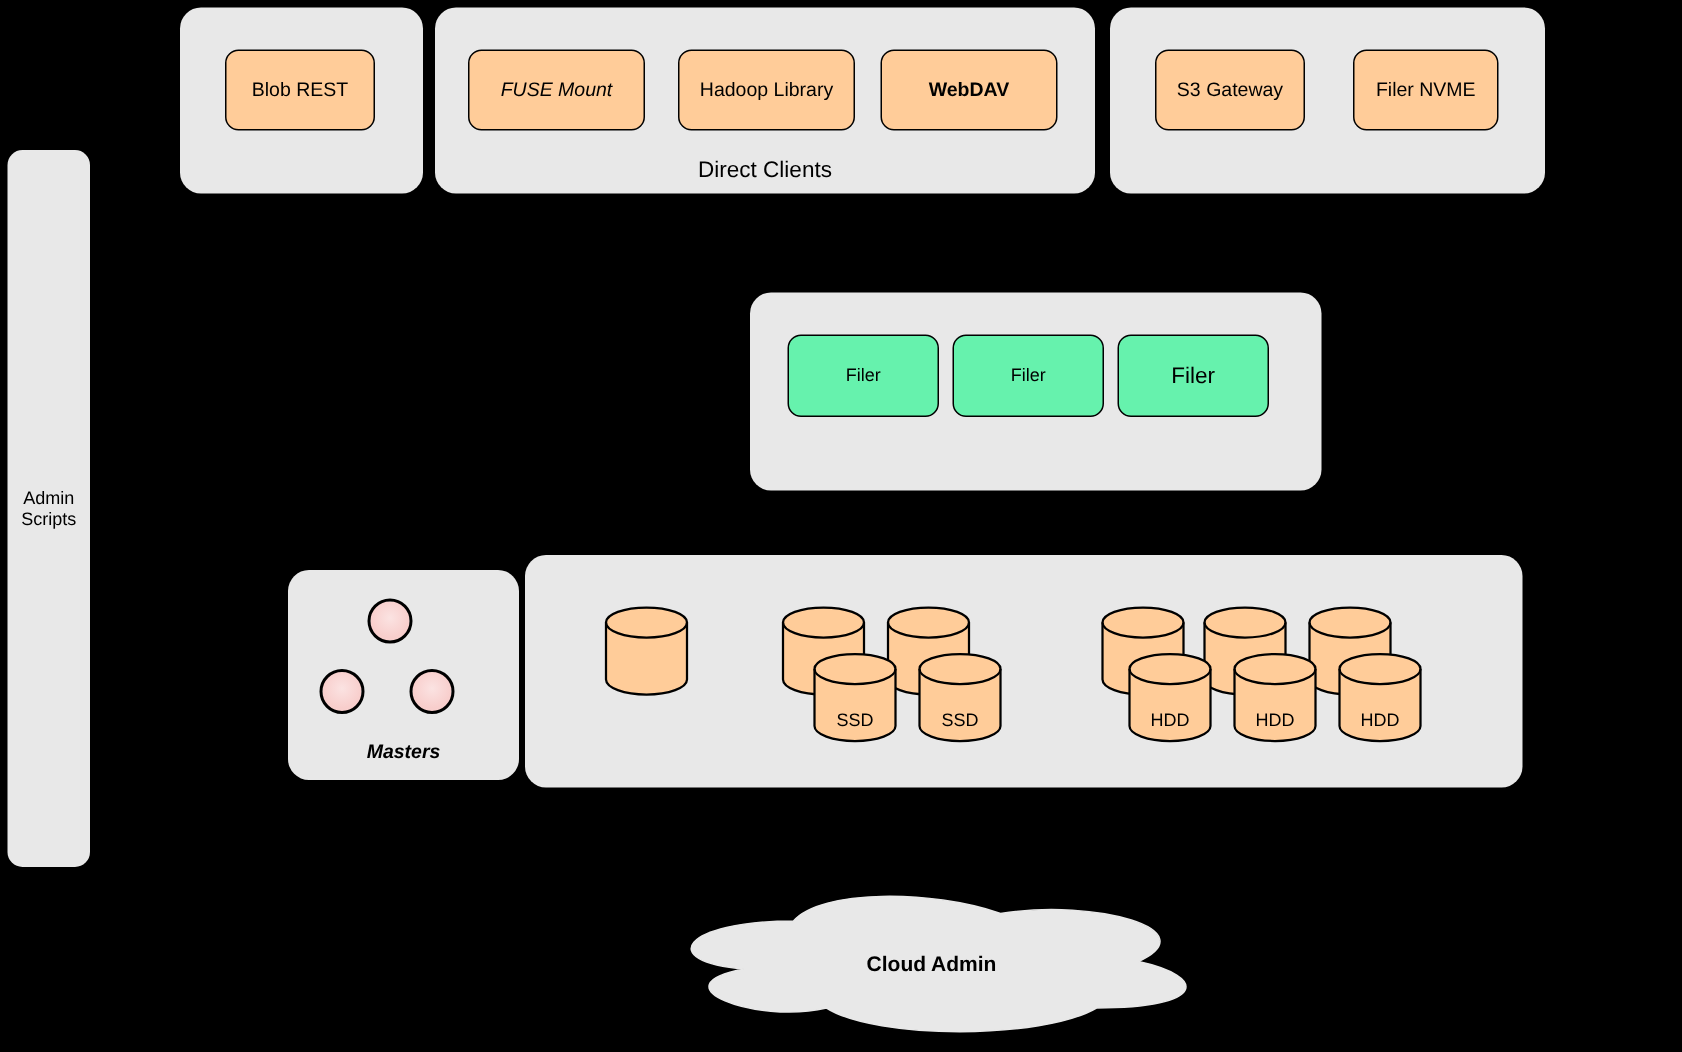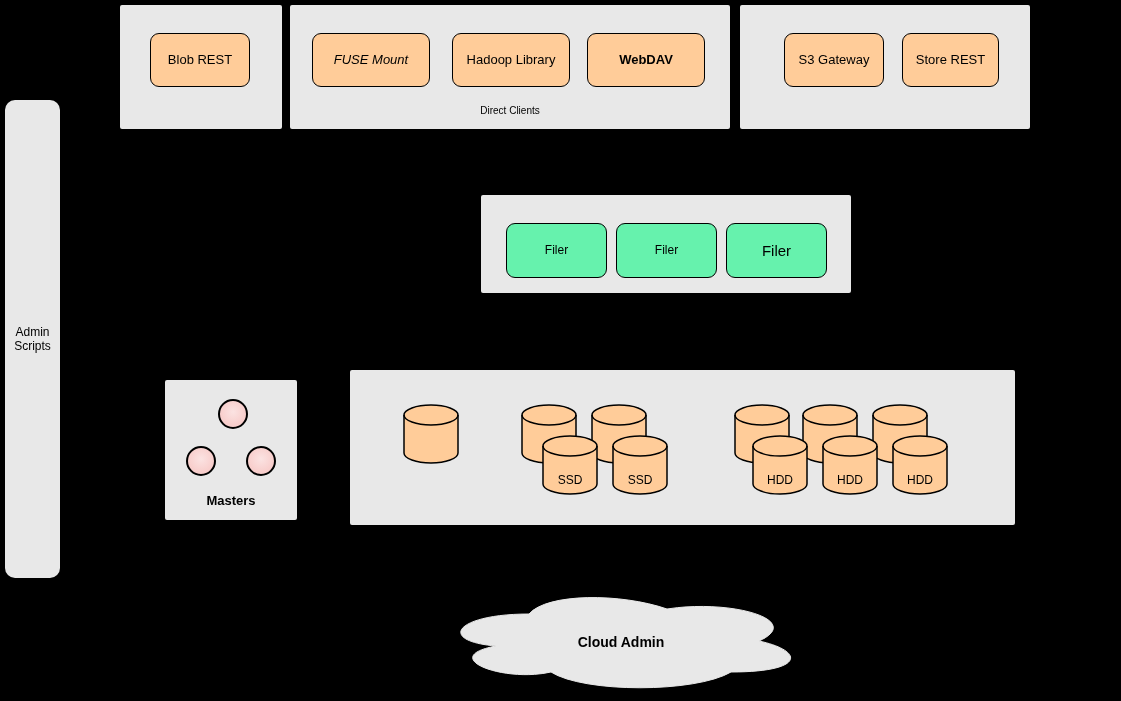--- a/index.html
+++ b/index.html
@@ -11,21 +11,21 @@
   .stage{
     position:relative;
     width:1121px;
     height:701px;
     background:#000;
     overflow:hidden;
   }
   .container{
     position:absolute;
     background:#e8e8e8;
-    border-radius:2px;
+    border-radius:14px;
   }
   .node{
     position:absolute;
     border:1.5px solid #000;
     border-radius:9px;
     display:flex;
     align-items:center;
     justify-content:center;
     text-align:center;
     font-size:13px;
@@ -33,21 +33,21 @@
     padding:2px;
     box-sizing:border-box;
   }
   .orange-node{ background:#ffcc99; }
   .green-node{ background:#66f2ad; }
   .bold{ font-weight:bold; }
   .container-caption{
     position:absolute;
     width:100%;
     text-align:center;
-    font-size:10px;
+    font-size:15px;
   }
   .admin-panel{
     position:absolute;
     left:5px; top:100px;
     width:55px; height:478px;
     background:#e8e8e8;
     border-radius:10px;
     display:flex;
     align-items:center;
     justify-content:center;
@@ -123,32 +123,32 @@
   </div>
 
   <div class="container" style="left:290px;top:5px;width:440px;height:124px;">
     <div class="node orange-node" style="left:22px;top:28px;width:118px;height:54px;font-style:italic;">FUSE Mount</div>
     <div class="node orange-node bold" style="left:297px;top:28px;width:118px;height:54px;">WebDAV</div>
     <div class="node orange-node" style="left:162px;top:28px;width:118px;height:54px;">Hadoop Library</div>
     <div class="container-caption" style="top:100px;">Direct Clients</div>
   </div>
 
   <div class="container" style="left:740px;top:5px;width:290px;height:124px;">
-    <div class="node orange-node" style="left:30px;top:28px;width:100px;height:54px;margin-left:14px;">S3 Gateway</div>
-    <div class="node orange-node" style="left:162px;top:28px;width:97px;height:54px;">Store REST</div>
-  </div>
-
-  <div class="container" style="left:481px;top:195px;width:370px;height:98px;">
+    <div class="node orange-node" style="left:30px;top:28px;width:100px;height:54px;">S3 Gateway</div>
+    <div class="node orange-node" style="left:162px;top:28px;width:97px;height:54px;">Filer NVME</div>
+  </div>
+
+  <div class="container" style="left:500px;top:195px;width:370px;height:132px;padding-left:11px;">
     <div class="node green-node filer-node" style="left:25px;top:28px;width:101px;height:55px;">Filer</div>
     <div class="node green-node filer-node" style="left:135px;top:28px;width:101px;height:55px;">Filer</div>
     <div class="node green-node filer-node large" style="left:245px;top:28px;width:101px;height:55px;">Filer</div>
   </div>
 
 
-  <div class="container" style="left:165px;top:380px;width:132px;height:140px;">
+  <div class="container" style="left:192px;top:380px;width:154px;height:140px;font-style:italic;">
     <div class="circle" style="left:53px;top:19px;"></div>
     <div class="circle" style="left:21px;top:66px;"></div>
     <div class="circle" style="left:81px;top:66px;"></div>
     <div class="masters-caption" style="top:113px;">Masters</div>
   </div>
 
   <div class="container" style="left:350px;top:370px;width:665px;height:155px;">
 
     <div class="cyl" style="left:52px;top:33px;width:58px;height:62px;">
       <svg width="58" height="62" viewBox="0 0 58 62">

